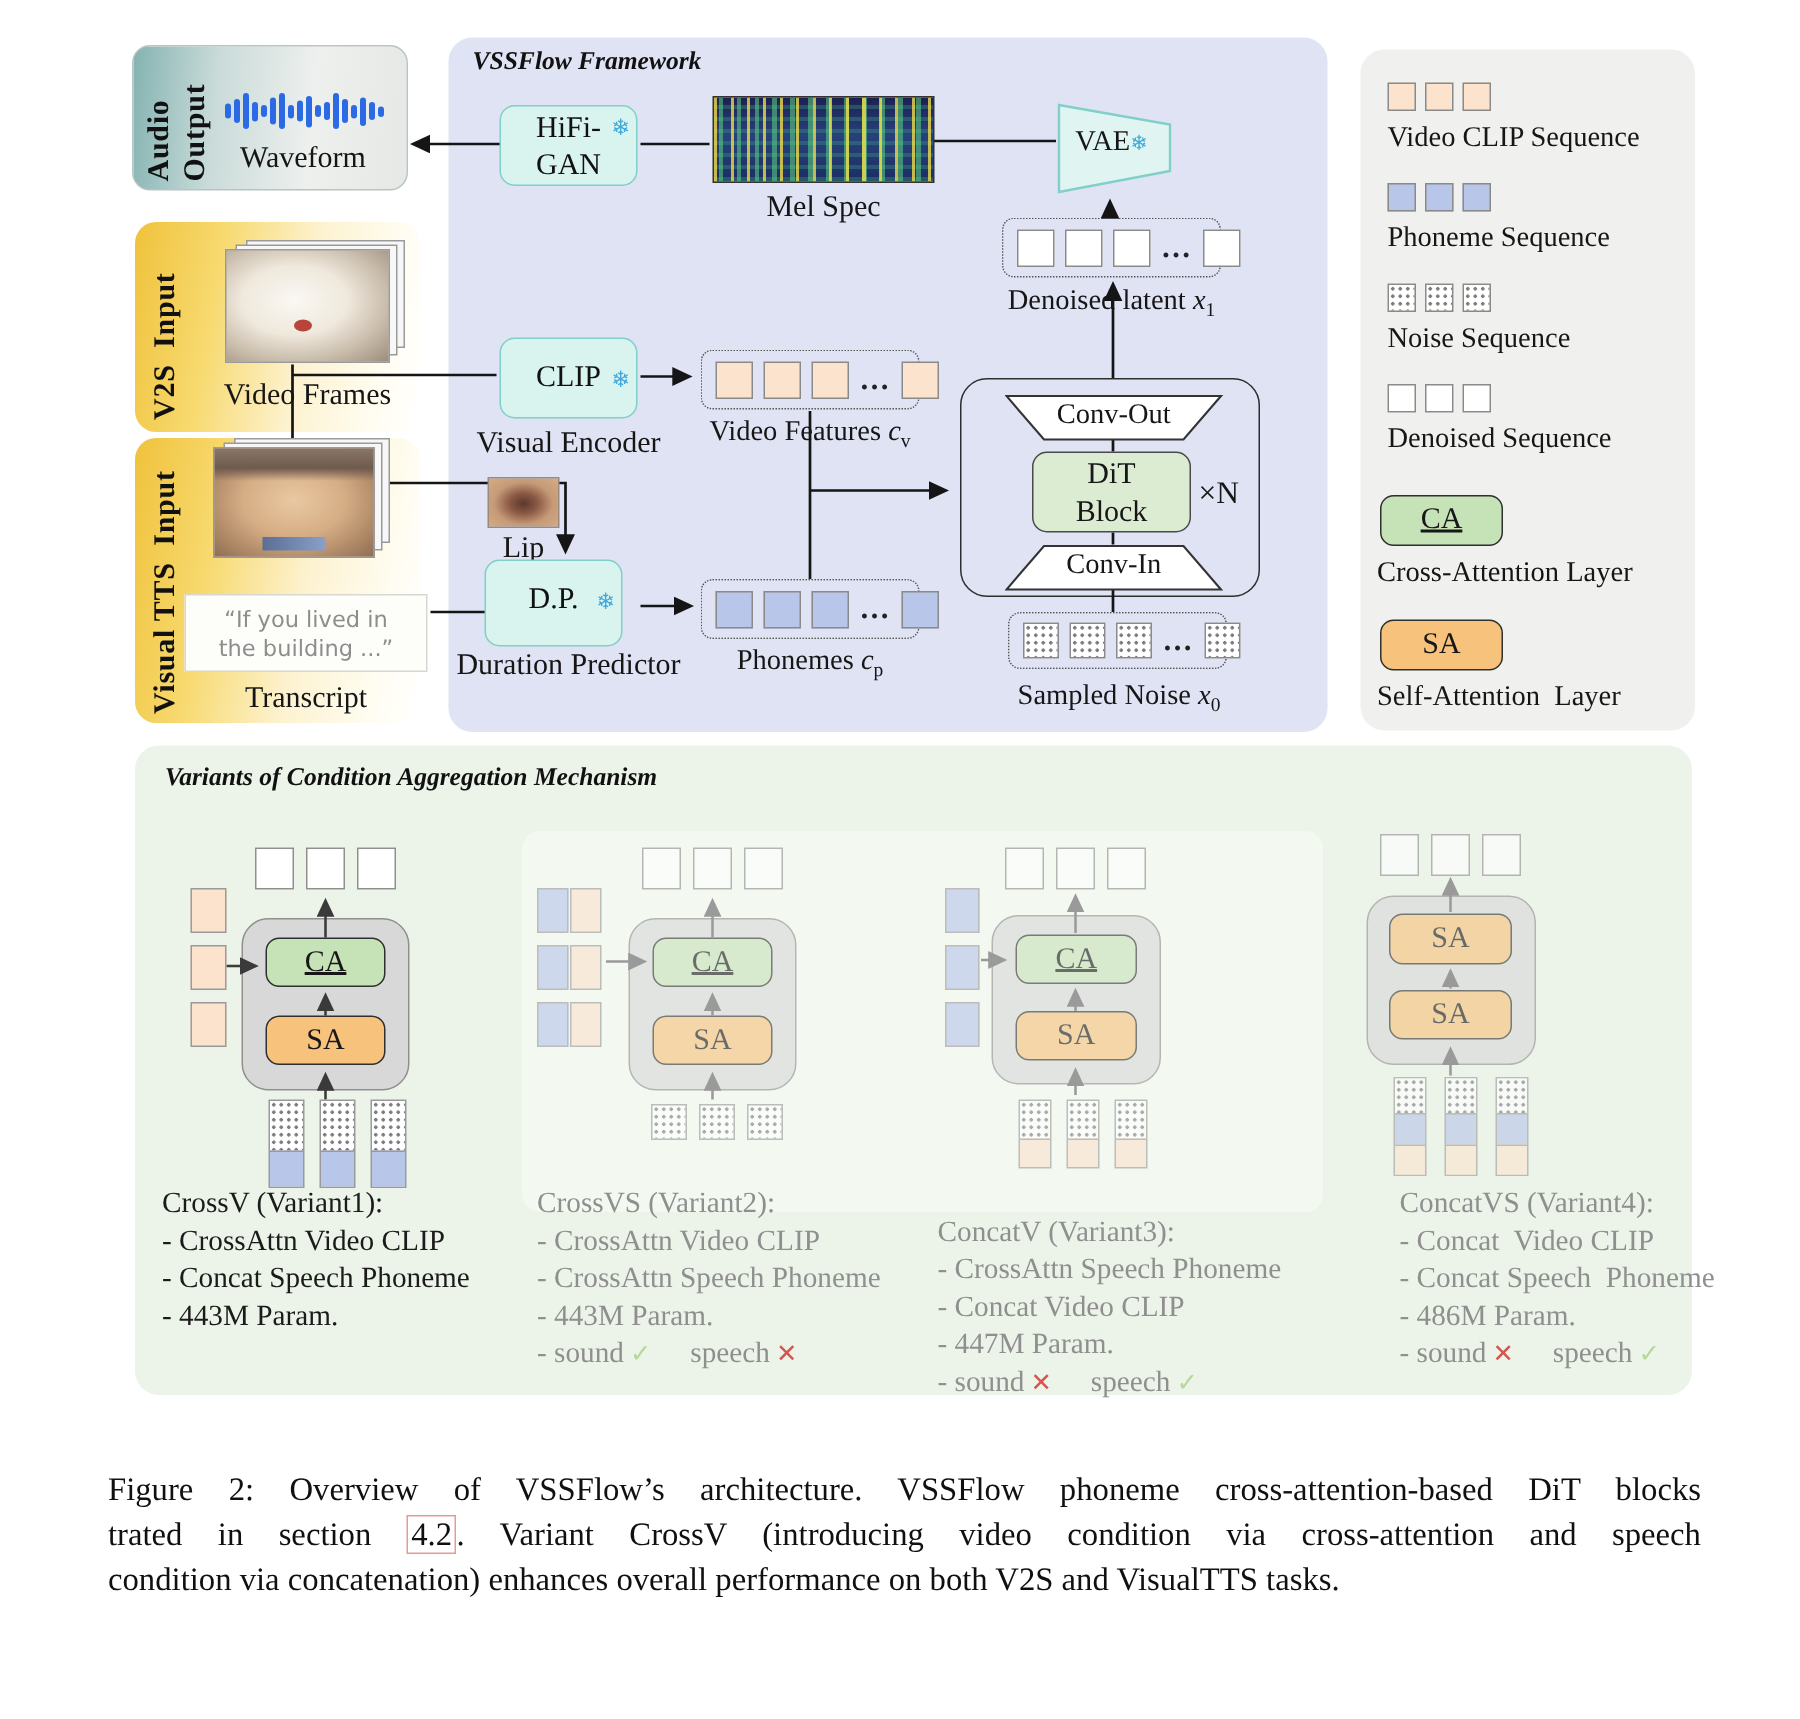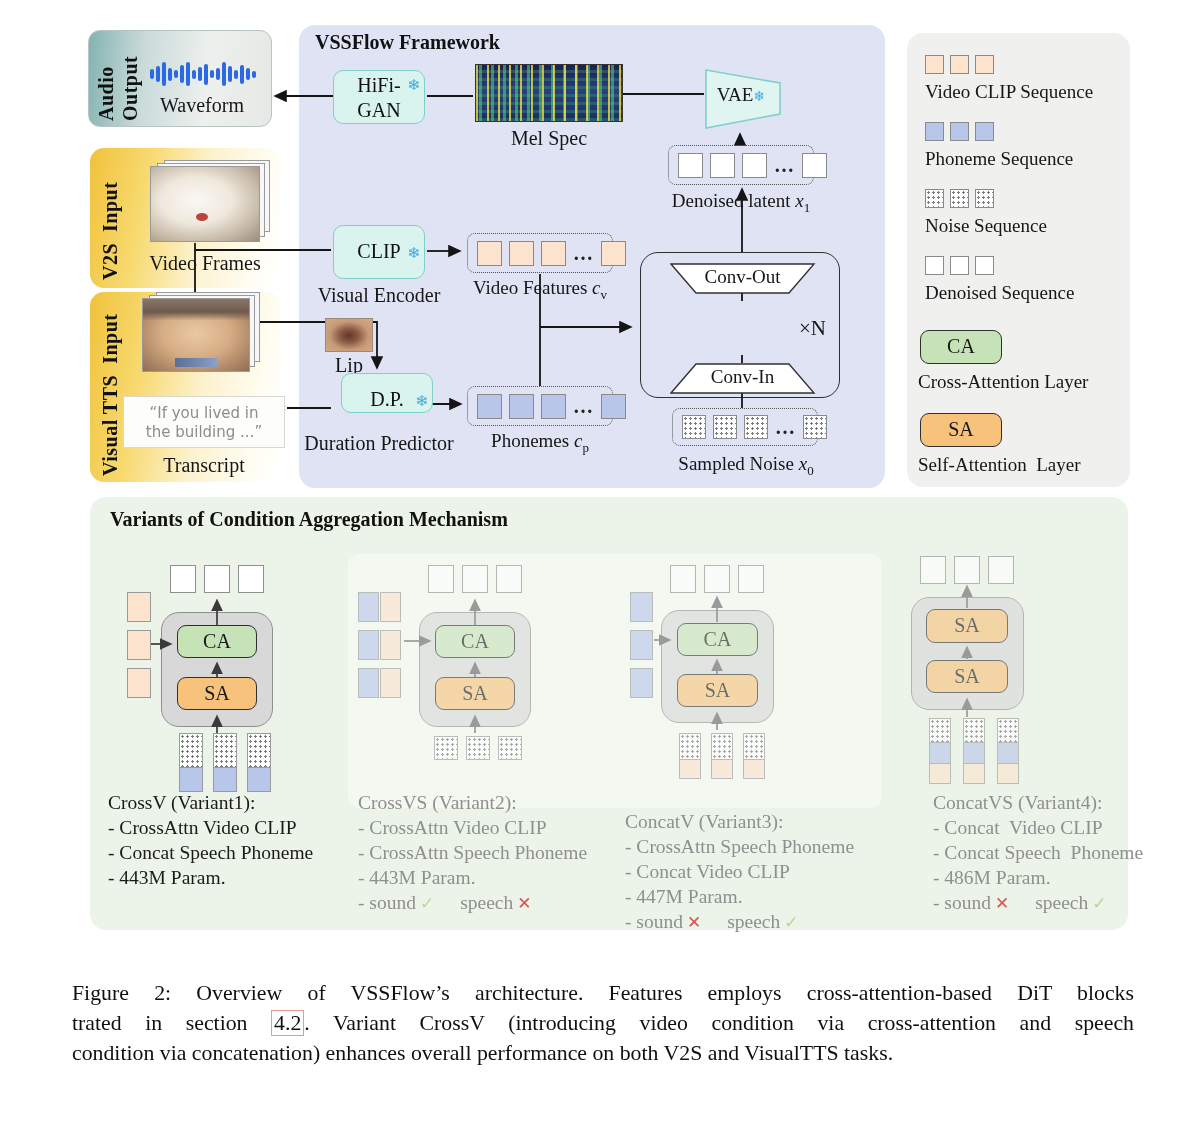--- a/index.html
+++ b/index.html
@@ -10,21 +10,21 @@
 
   
   .fw-panel { background:#dfe3f4; border-radius:16px; }
   .legend-panel { background:#f0f0ee; border-radius:16px; }
   .variants-panel { background:#ecf4e9; border-radius:16px; }
   .subpanel { background:rgba(255,255,255,0.38); border-radius:12px; }
   .audio-panel { background:linear-gradient(95deg,#84b3b1 0%,#c9dbd9 30%,#eef0ee 65%,#e6e8e6 100%); border-radius:12px; border:1px solid #b8c4c2; }
   .gold-panel { background:linear-gradient(100deg,#f0c23c 0%,#f7d96e 28%,#fdf2cf 58%,#fffdf2 85%,#ffffff 100%); border-radius:14px; }
 
   .vlabel { writing-mode:vertical-rl; transform:rotate(180deg); font-weight:bold; font-size:20px; color:#111; letter-spacing:0.5px; white-space:pre; }
-  .title { font-weight:bold; font-size:20px; color:#111; }
+  .title { font-weight:bold; font-size:17px; color:#111;font-style:italic; }
   .lbl { font-size:19px; color:#161616; text-align:center; }
   .lbl i { font-style:italic; }
   .lbl sub { font-size:13px; }
 
   
   .mint { background:#d9f3ee; border:1.6px solid #7fd0c6; border-radius:10px; text-align:center; font-size:20px; color:#111; position:absolute; }
   .snow { color:#3fa9dd; font-family:"DejaVu Sans", sans-serif; font-size:15px; position:absolute; top:2px; right:4px; }
 
   
   .seqbox { border:1.6px dotted #555; border-radius:8px; display:flex; align-items:center; gap:7px; padding:0 9px; position:absolute; }
@@ -37,21 +37,21 @@
   .dots { font-size:20px; font-weight:bold; color:#222; letter-spacing:1px; }
 
   
   .dit-outer { border:1.7px solid #2e2e2e; border-radius:18px; background:transparent; }
   .dit-block { background:#dcecd2; border:1.4px solid #4a4a4a; border-radius:10px; text-align:center; font-size:20px; line-height:25px; padding-top:2px; }
 
   
   .leg-row { display:flex; gap:6px; position:absolute; }
   .leg-lbl { font-size:19px; color:#161616; position:absolute; white-space:pre; }
   .attn { border:1.7px solid #2f2f2f; border-radius:9px; text-align:center; font-size:20px; line-height:31px; position:absolute; }
-  .ca-fill { background:#c6e3b8; }
+  .ca-fill { background:#c6e3b8;text-decoration:underline; }
   .sa-fill { background:#f6c27c; }
 
   
   .vwrap { position:absolute; inset:0; }
   .faded { opacity:0.62; }
   .gcont { background:#d8d8d8; border:1.5px solid #8f8f8f; border-radius:18px; position:absolute; }
   .outsq { width:26px; height:28px; background:#fff; border:1.5px solid #8f8f8f; position:absolute; }
   .vtok { position:absolute; border:1.4px solid #9a9a9a; }
   .stok { position:absolute; display:flex; flex-direction:column; border:1.4px solid #9a9a9a; }
   .stok i { display:block; width:100%; }
@@ -192,20 +192,24 @@
   </div>
   <div class="abs z4 lbl" style="left:650px;top:190px;width:182px;">
     <span>Denoised latent </span><i>x</i><sub>1</sub>
   </div>
 
   <div class="abs z2 dit-outer" style="left:640px;top:252px;width:200px;height:146px;"></div>
   <svg class="abs z4" style="left:670px;top:263px;" width="146" height="31">
     <polygon points="1,1 144,1 119,30 26,30" fill="#ffffff" stroke="#333" stroke-width="1.4"></polygon>
   </svg>
   <div class="abs z5 lbl" style="left:670px;top:266px;width:145px;">Conv-Out</div>
+  <div class="abs z4 dit-block" style="left:688px;top:301px;width:106px;height:54px;">
+    <div>DiT</div>
+    <div>Block</div>
+  </div>
   <div class="abs z4" style="left:799px;top:316px;font-size:21px;">×N</div>
   <svg class="abs z4" style="left:670px;top:363px;" width="146" height="31">
     <polygon points="26,1 119,1 144,30 1,30" fill="#ffffff" stroke="#333" stroke-width="1.4"></polygon>
   </svg>
   <div class="abs z5 lbl" style="left:670px;top:366px;width:145px;">Conv-In</div>
 
   <div class="seqbox z4" style="left:672px;top:408px;width:146px;height:38px;">
     <span class="sq tok-noise" style="width:24px;height:24px;"></span>
       <span class="sq tok-noise" style="width:24px;height:24px;"></span>
       <span class="sq tok-noise" style="width:24px;height:24px;"></span>
@@ -236,21 +240,21 @@
 
   <div class="mint z4" style="left:333px;top:225px;width:92px;height:54px;line-height:50px;">
     <span>CLIP</span>
     <span class="snow">❄</span>
   </div>
   <div class="abs z4 lbl" style="left:309px;top:284px;width:140px;font-size:20px;">Visual Encoder</div>
 
   <div class="abs z4" style="left:325px;top:318px;width:48px;height:34px;border:1px solid #9a8a7a;background:radial-gradient(ellipse at 50% 52%, #5c392e 0%, #8a5844 28%, #c59a78 60%, #d6ab86 100%);"></div>
   <div class="abs z4 lbl" style="left:323px;top:354px;width:52px;font-size:20px;">Lip</div>
 
-  <div class="mint z4" style="left:341px;top:373px;width:92px;height:40px;line-height:50px;">
+  <div class="mint z4" style="left:323px;top:373px;width:92px;height:58px;line-height:50px;">
     <span>D.P.</span>
     <span class="snow">❄</span>
   </div>
   <div class="abs z4 lbl" style="left:299px;top:432px;width:160px;font-size:20px;">Duration Predictor</div>
 
   <div class="seqbox z4" style="left:467px;top:233px;width:146px;height:40px;">
     <span class="sq tok-peach"></span>
       <span class="sq tok-peach"></span>
       <span class="sq tok-peach"></span>
     <span class="dots">…</span>
@@ -414,18 +418,18 @@
   </div>
   <div class="vtext graytxt z4" style="left:893px;top:790px;width:260px;margin-left:40px;">
     <div>ConcatVS (Variant4):</div>
     <div>- Concat  Video CLIP</div>
     <div>- Concat Speech  Phoneme</div>
     <div>- 486M Param.</div>
     <div><span>- sound</span><span class="mk r">✕</span><span class="sp" style="width:26px"></span><span>speech</span><span class="mk g dim">✓</span></div>
   </div>
 
   <div class="cap z4">
-    <div class="jl">Figure 2: Overview of VSSFlow’s architecture.  Features employs cross-attention-based DiT blocks</div>
+    <div class="jl">Figure 2: Overview of VSSFlow’s architecture.  VSSFlow phoneme cross-attention-based DiT blocks</div>
     <div class="jl"><span>trated in section </span><span class="ref">4.2</span><span>.  Variant CrossV (introducing video condition via cross-attention and speech</span></div>
     <div class="ll">condition via concatenation) enhances overall performance on both V2S and VisualTTS tasks.</div>
   </div>
 
 </div>
 
 </body></html>

